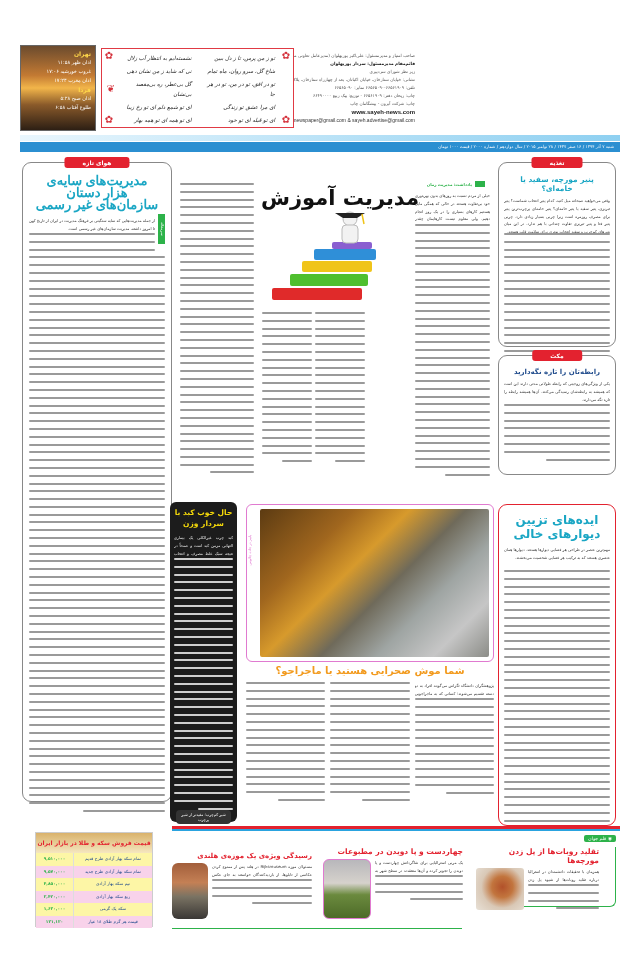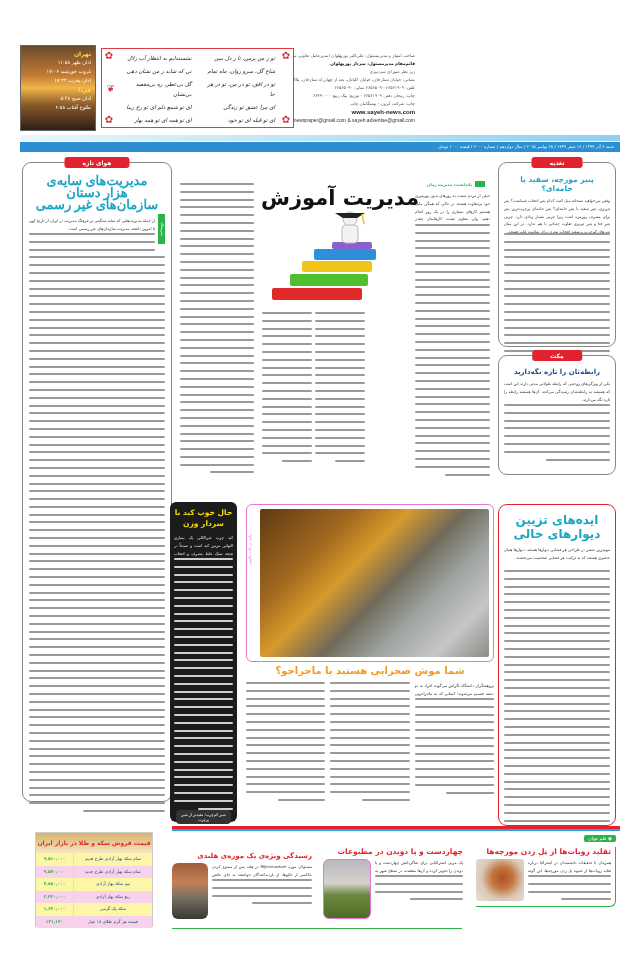--- a/index.html
+++ b/index.html
@@ -520,21 +520,21 @@
 </div>
 
 <div class="abs" style="left:172px; top:806px; width:448px; height:3px; background:#e3222f;"></div>
 <div class="abs" style="left:172px; top:809px; width:448px; height:2px; background:#2aa3df;"></div>
 
 <div class="abs" style="right:4px; top:815px; display:flex; align-items:center; gap:2px; background:#2db24a; color:#fff; font-size:4.5px; padding:1px 4px; border-radius:2px;">
   <span>◉</span>
   <span>قلم جوان</span>
 </div>
 
-<div class="abs" style="right:4px; top:827px; width:140px; height:60px; border-right:1.5px solid #2db24a; border-bottom:1.5px solid #2db24a; border-radius:0 0 6px 0; padding-right:4px;">
+<div class="abs" style="right:4px; top:827px; width:140px; height:60px; border-right:1.5px solid #2db24a; border-bottom:1.5px solid #2db24a; border-radius:0 0 6px 0; padding-right:16px;">
   <div style="font-size:7.5px; color:#e3222f; font-weight:bold; margin-bottom:3px;">تقلید روبات‌ها از پل زدن مورچه‌ها</div>
   <div style="display:flex; gap:4px;">
     <div style="flex:1;">
       <div class="col-text" style="height:16px; overflow:hidden;">همزمان با تحقیقات دانشمندان در استرالیا درباره تقلید روبات‌ها از شیوه پل زدن مورچه‌ها، این گونه رفتارها می‌تواند در ساخت روبات‌های آینده الهام‌بخش باشد.</div>
       <div>
           <div class="filler-line"></div>
           <div class="filler-line"></div>
           <div class="filler-line"></div>
           <div class="filler-line short"></div>
         </div>

